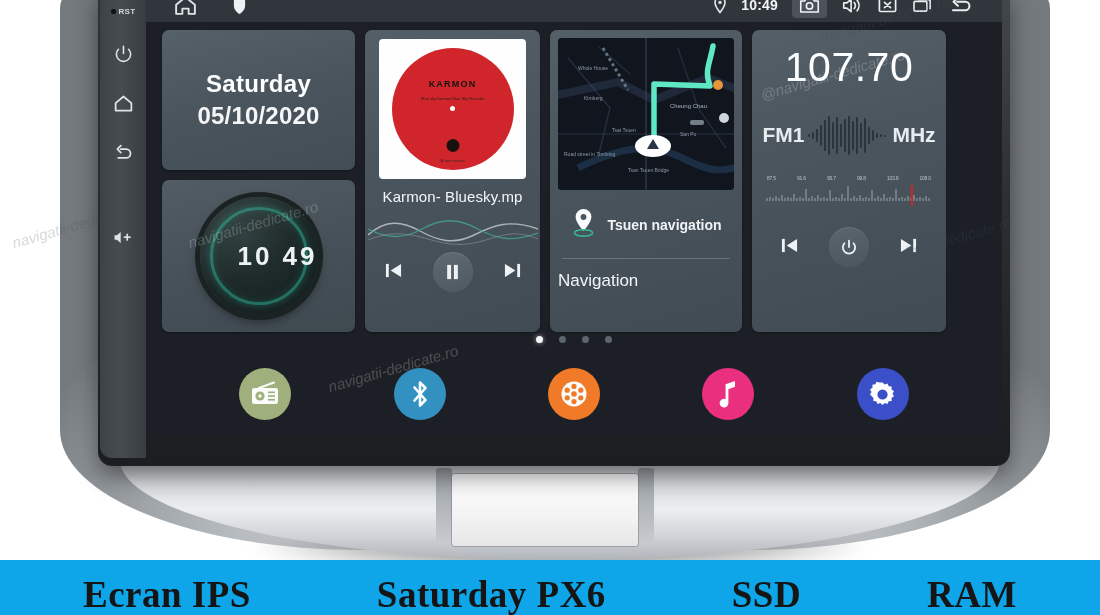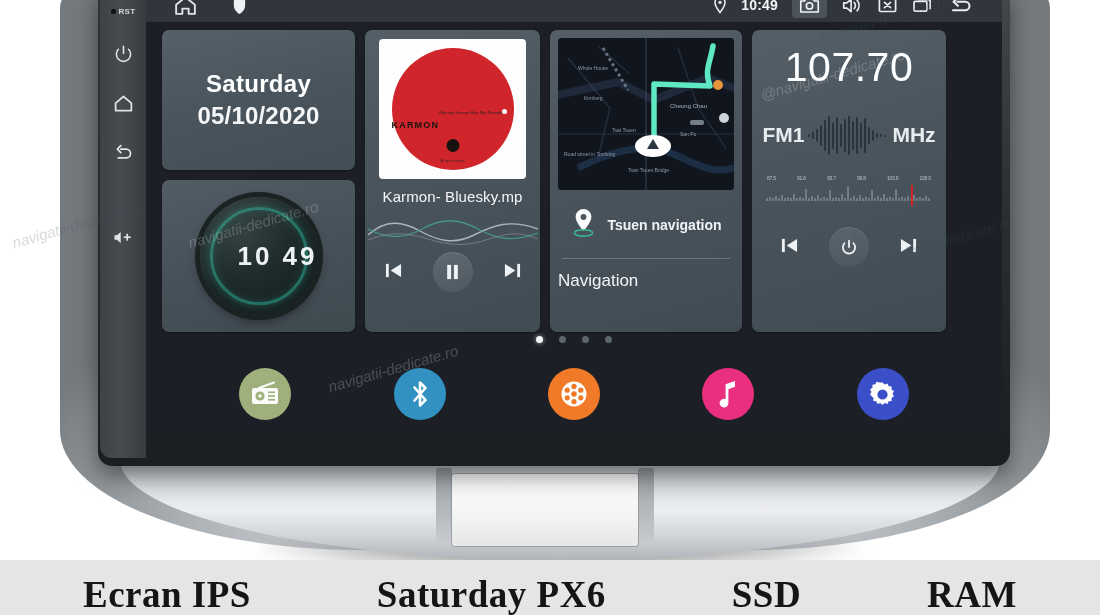--- a/index.html
+++ b/index.html
@@ -129,21 +129,21 @@
   .dial-time{ position:relative; color:#eef2f2; font-size:26px; font-weight:bold; letter-spacing:3px; }
 
   
   .card-music{ width:175px; padding:9px 9px 0 9px; display:flex; flex-direction:column; align-items:center; }
   .album{
     width:147px; height:140px; background:#fefefe; border-radius:4px;
     display:flex; align-items:center; justify-content:center; flex-shrink:0;
   }
   .vinyl{
     width:122px; height:122px; border-radius:50%; background:#d0262b;
-    position:relative; display:flex; flex-direction:row; align-items:center;
+    position:relative; display:flex; flex-direction:column; align-items:center;
   }
   .vinyl-brand{ color:#17120f; font-size:9px; font-weight:bold; letter-spacing:1.2px; margin-top:31px; }
   .vinyl-sub{ color:#2a1e1a; font-size:4px; line-height:5px; text-align:center; margin-top:7px; }
   .vinyl-hole{ width:5px; height:5px; border-radius:50%; background:#fdfdfd; margin-top:5px; }
   .vinyl-logo{
     position:absolute; bottom:18px; left:50%; transform:translateX(-50%);
     width:13px; height:13px; border-radius:50%; background:#17120f;
   }
   .vinyl-foot{ position:absolute; bottom:7px; left:50%; transform:translateX(-50%); color:#3a2420; font-size:3px; white-space:nowrap; }
   .track{
@@ -202,21 +202,21 @@
   .app{ width:52px; height:52px; border-radius:50%; display:flex; align-items:center; justify-content:center; }
 
   
   .wm{ position:absolute; color:rgba(255,255,255,.20); font-size:15px; font-style:italic;
        white-space:nowrap; pointer-events:none; font-weight:500; }
   .wm.d{ color:rgba(70,76,84,.22); }
 
   
   .banner{
     position:absolute; left:0; top:560px; width:1100px; height:55px;
-    background:#e5e5e5; display:flex; align-items:flex-end; justify-content:center;
+    background:#0ea5e9; display:flex; align-items:flex-end; justify-content:center;
     gap:0; padding-bottom:0;
   }
   .banner-sep{
     position:absolute; left:0; top:560px; width:1100px; height:5px;
     background:linear-gradient(180deg, rgba(20,22,24,.85), rgba(255,255,255,0));
   }
   .banner-inner{ display:flex; width:1060px; justify-content:space-around; align-items:flex-end; }
   .banner-item{
     font-family:"Liberation Serif", serif; font-weight:bold; font-size:37px;
     color:#151515; letter-spacing:.5px; line-height:1; padding-bottom:2px;

